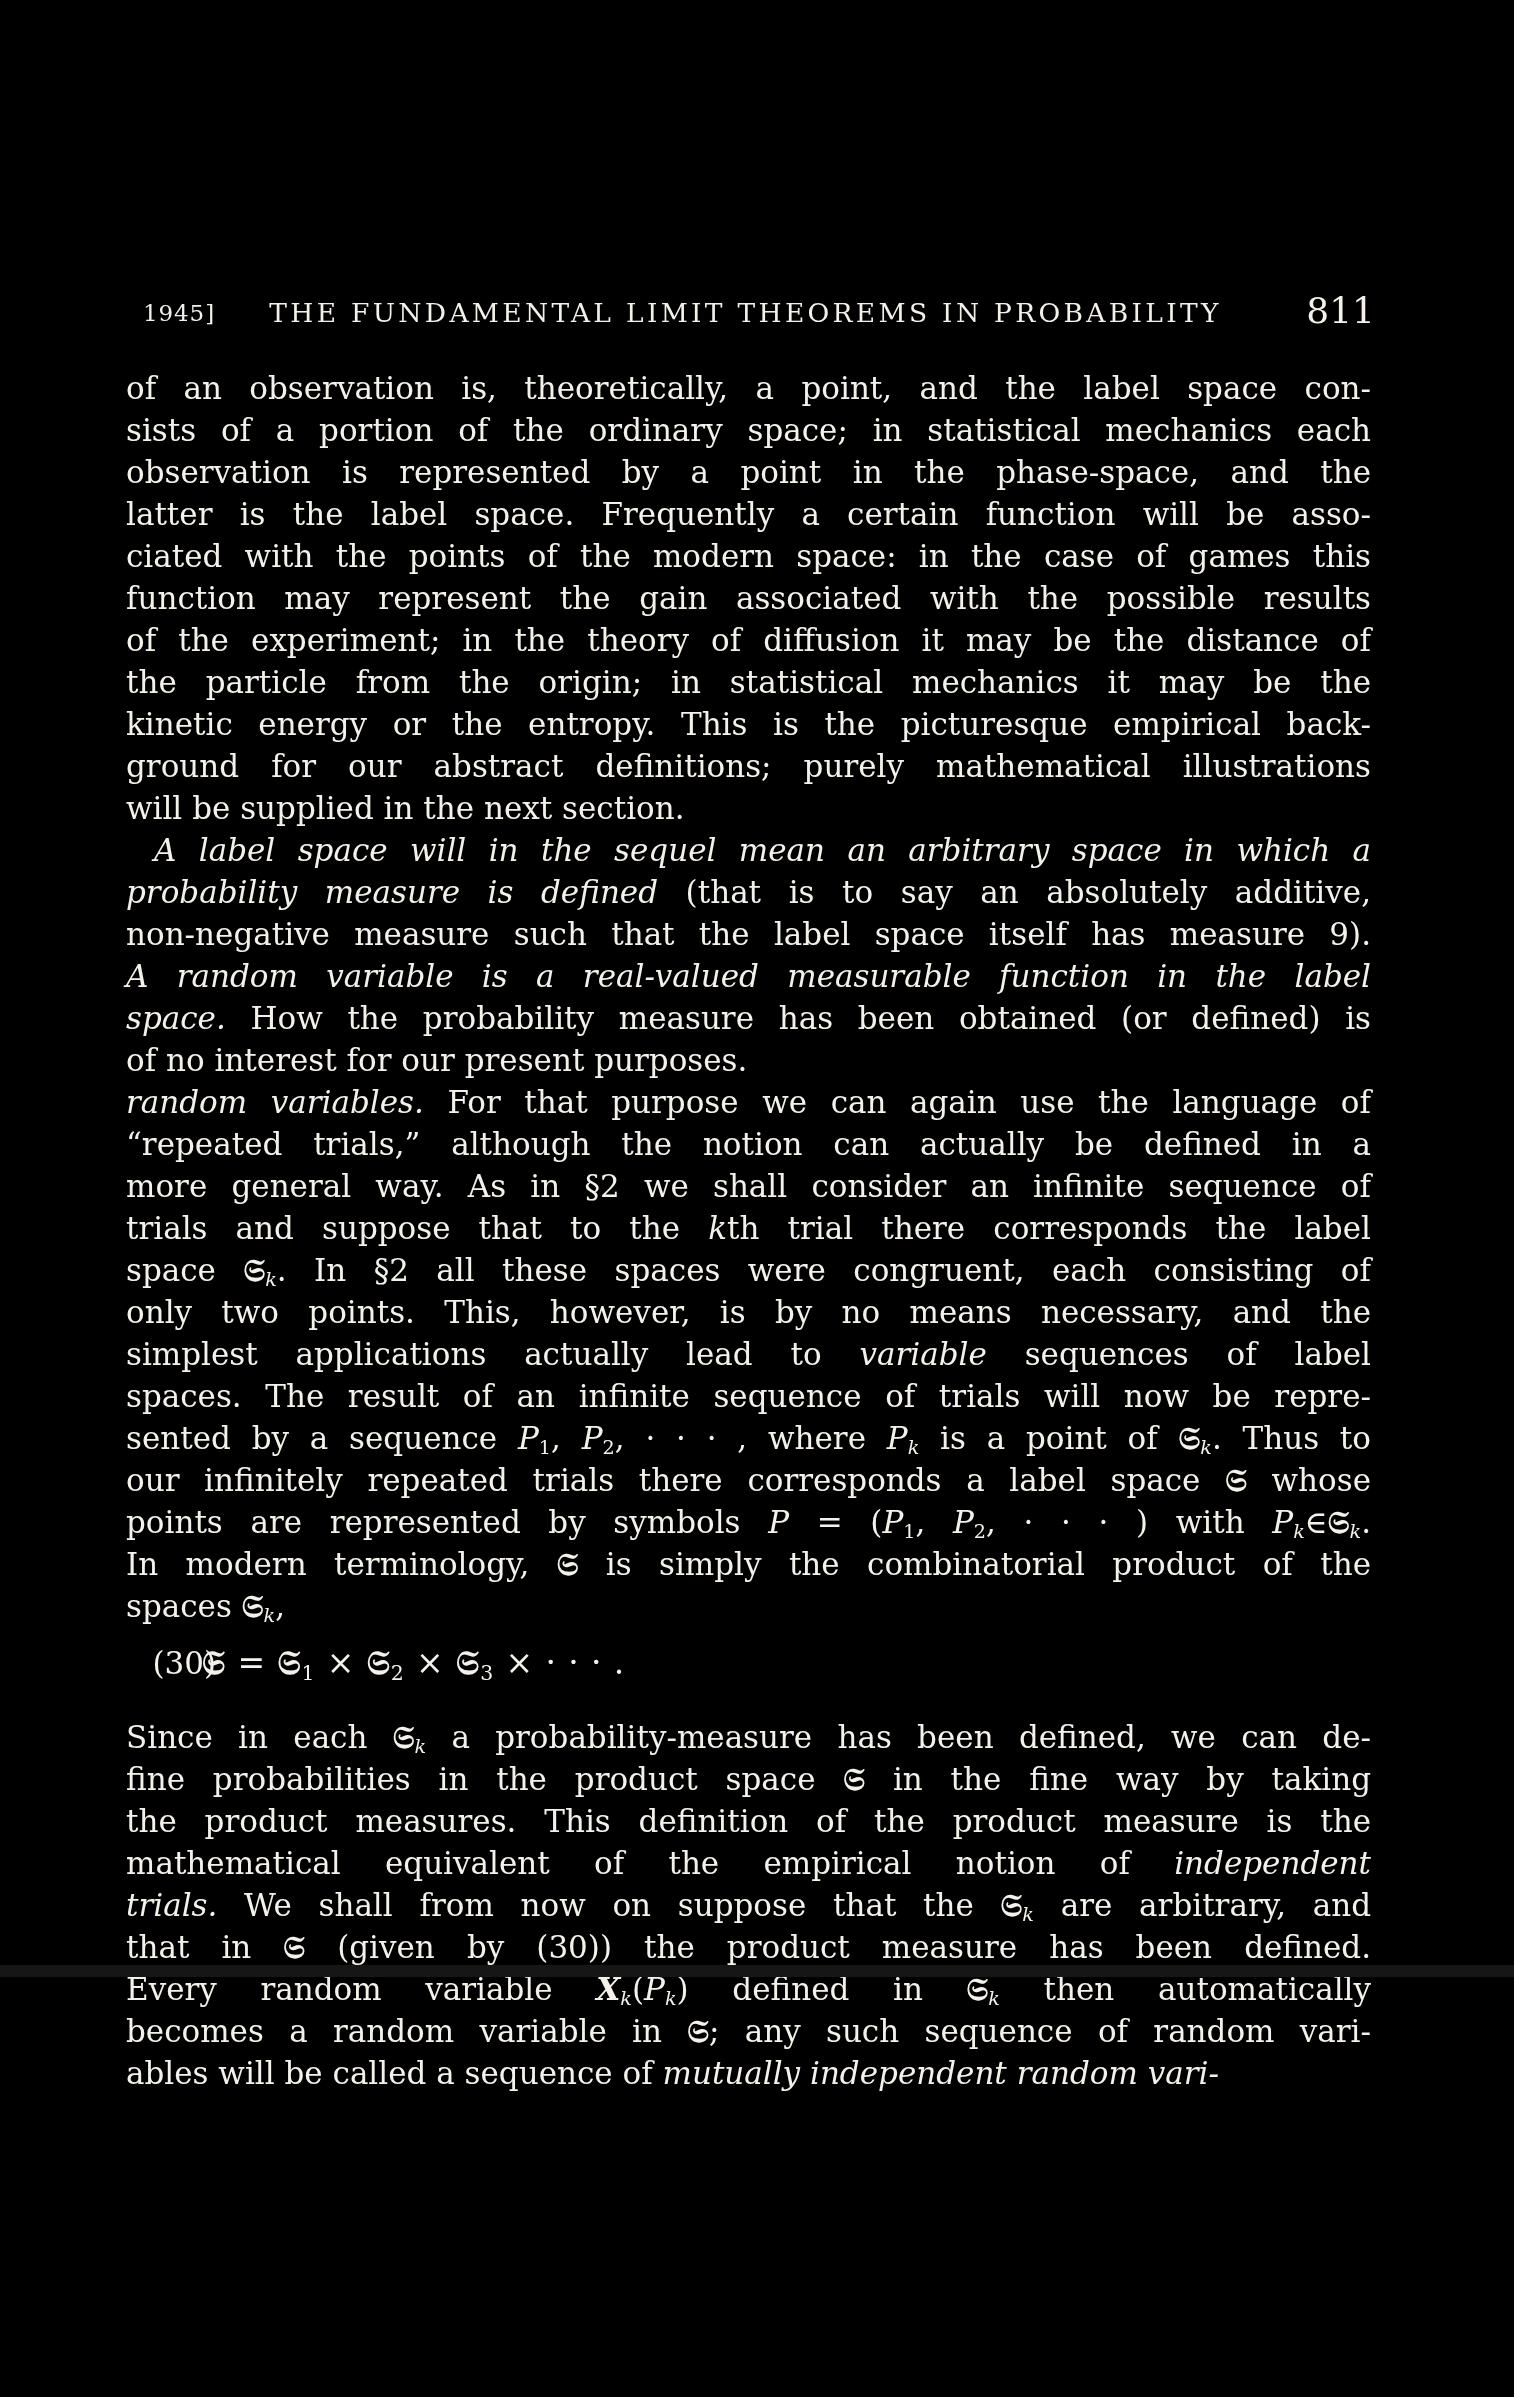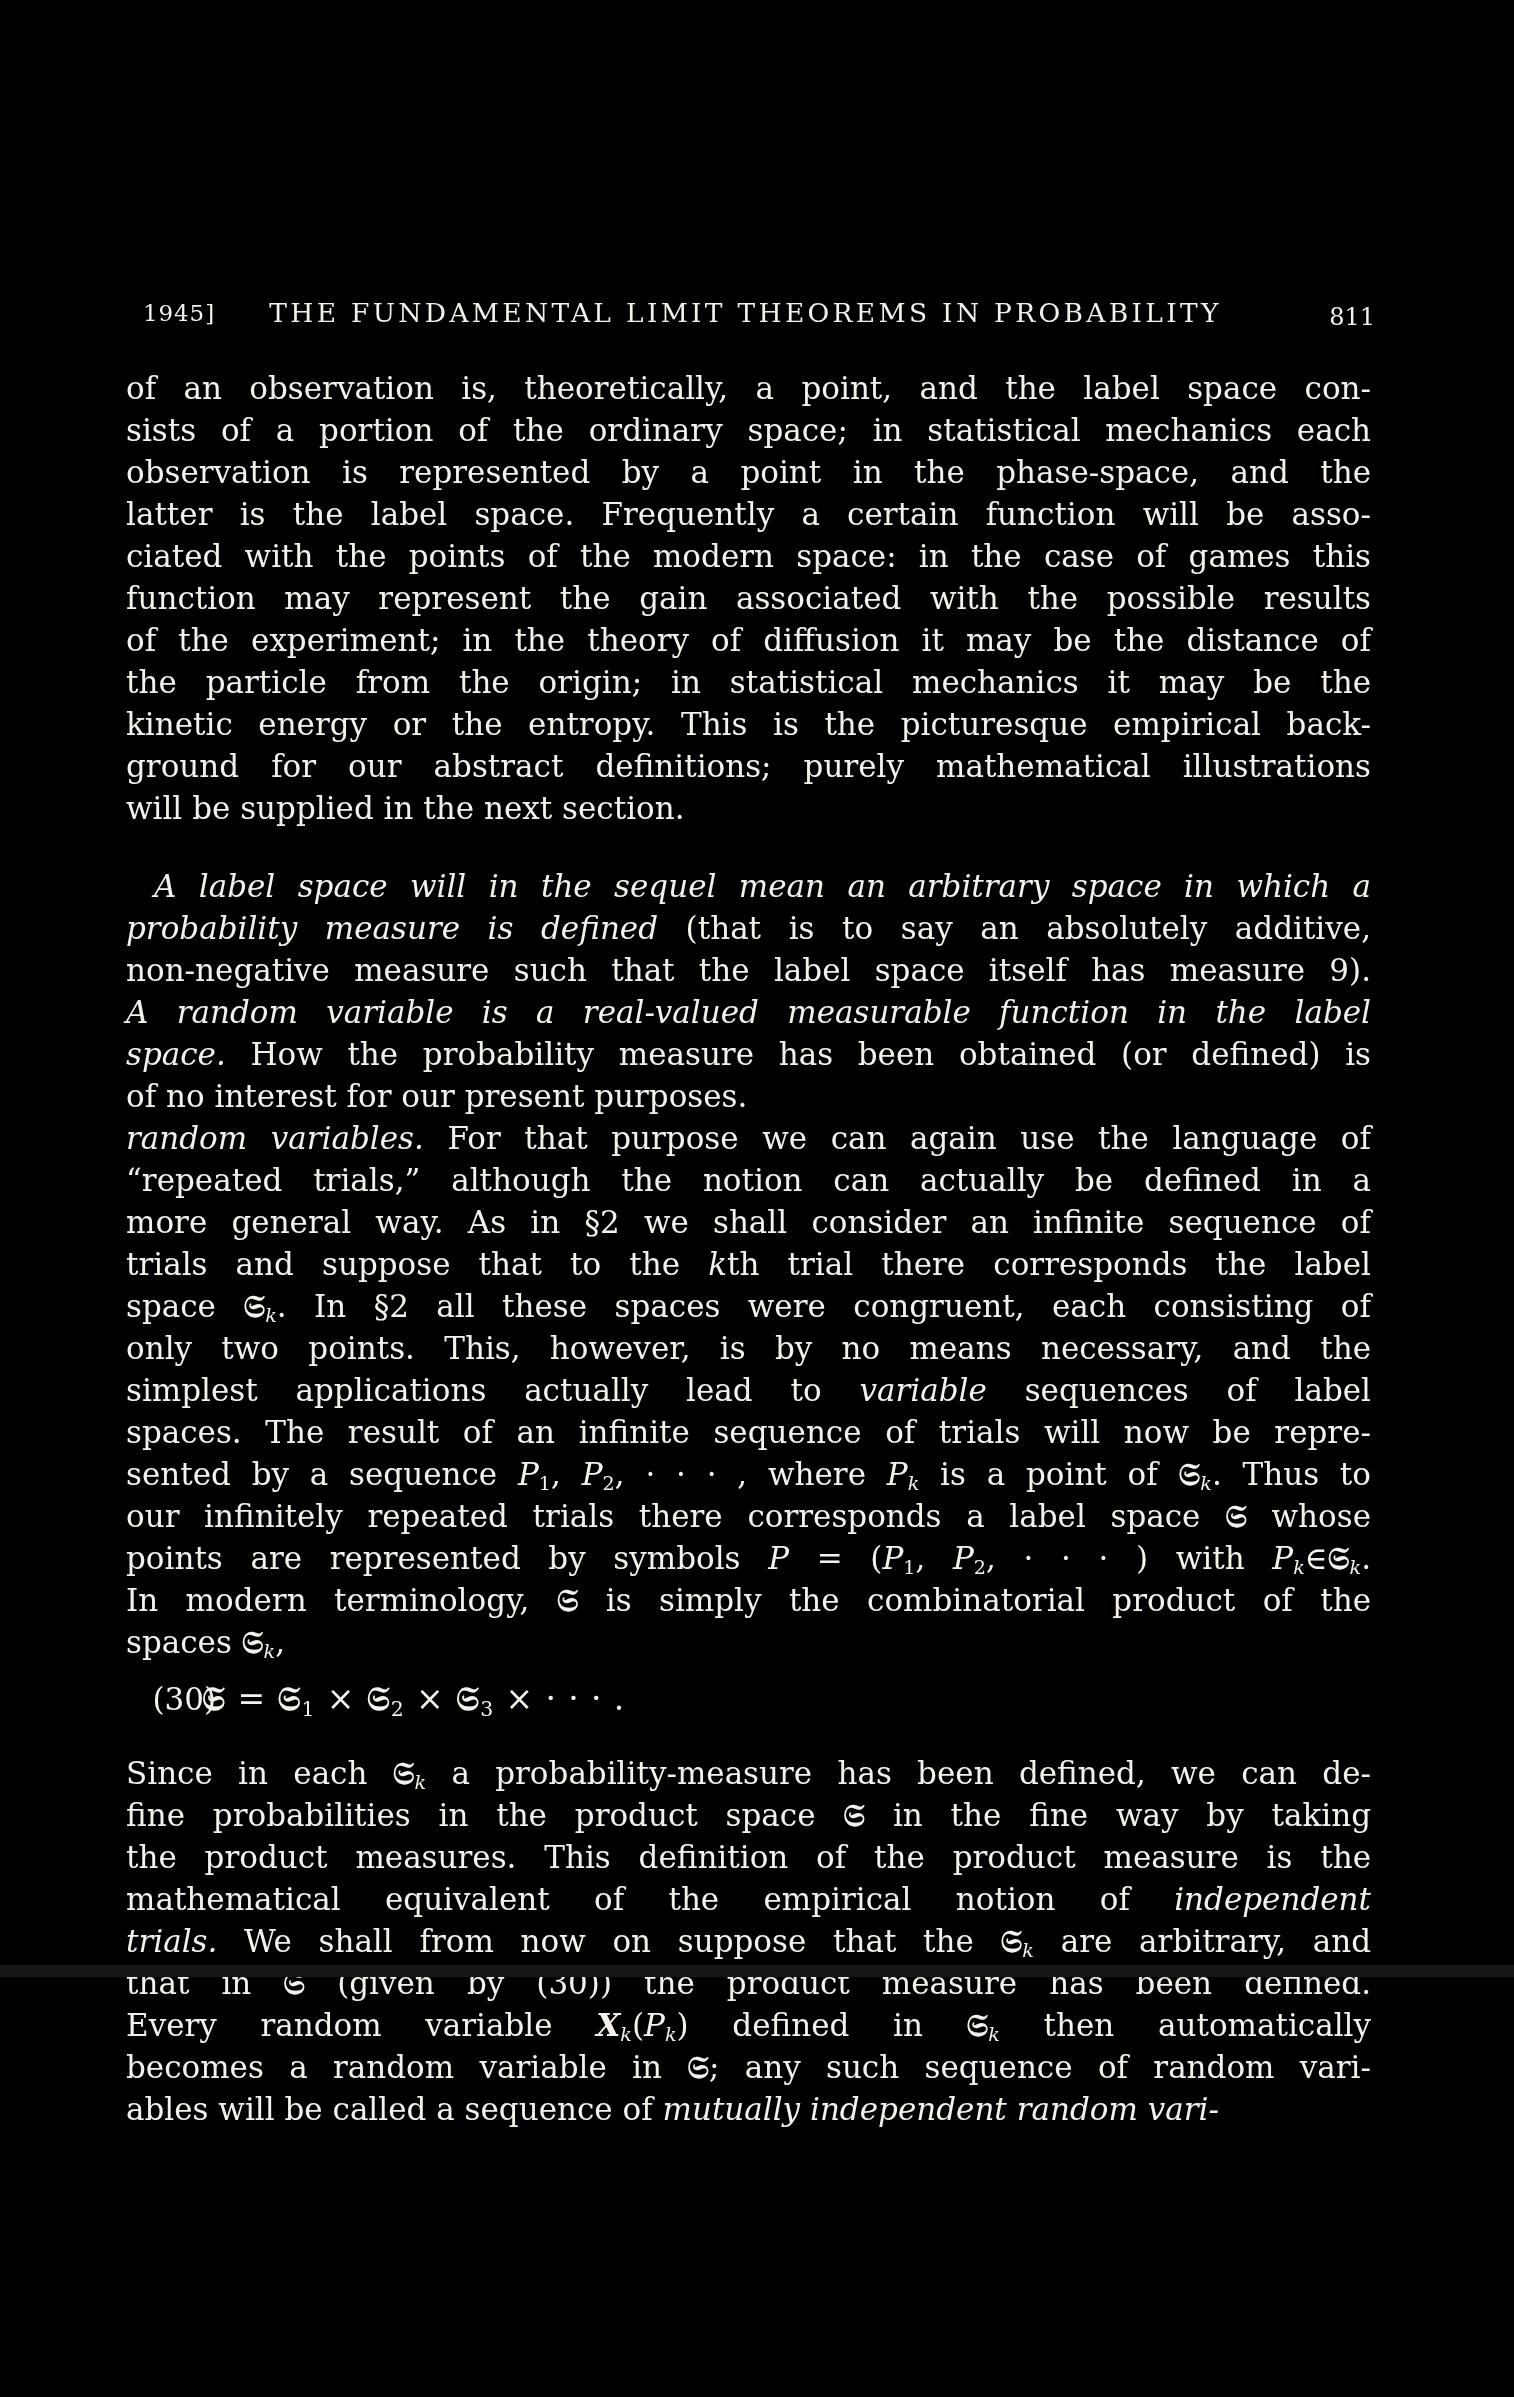--- a/index.html
+++ b/index.html
@@ -43,36 +43,36 @@
     bottom: 0;
     text-align: center;
     font-size: 26.5px;
     letter-spacing: 3.3px;
     white-space: nowrap;
   }
   .hpage {
     position: absolute;
     right: 0;
     bottom: -2.8px;
-    font-size: 24px;
+    font-size: 36px;
     margin-top: 45px;
   }
   .textbody {
     position: absolute;
     left: 126px;
     top: 367px;
     width: 1245px;
     font-size: 31px;
     line-height: 42px;
   }
   .ln {
     text-align: justify;
     text-align-last: justify;
   }
-  .ln.indent { text-indent: 28px; margin-top: 36px; }
+  .ln.indent { text-indent: 28px; }
   .ln.last { text-align-last: left; }
   .it { font-style: italic; }
   .bd { font-weight: bold; }
   .fk { font-weight: bold; font-style: normal; }
   sub {
     font-size: 62%;
     line-height: 0;
     vertical-align: baseline;
     position: relative;
     top: 0.28em;

